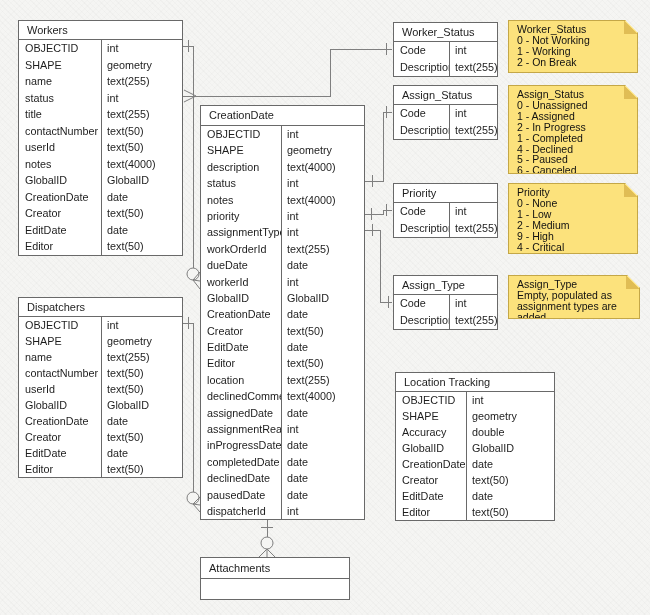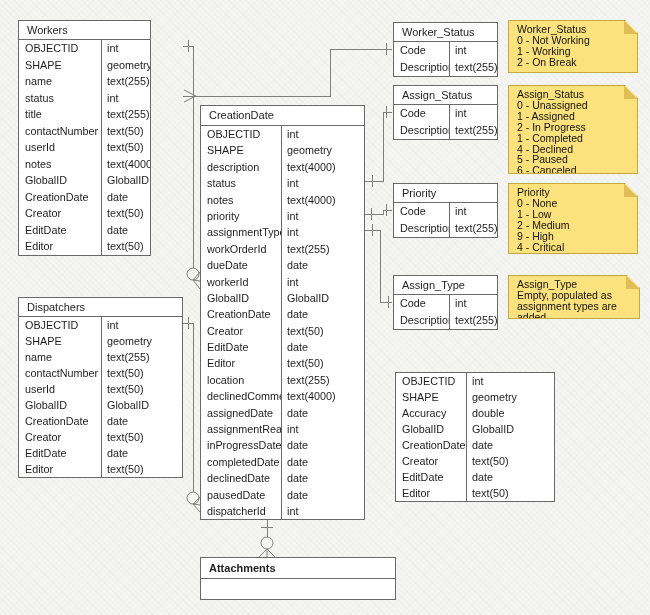--- a/index.html
+++ b/index.html
@@ -111,21 +111,21 @@
     </g>
 
     <g>
       <path d="M267,517 V537"></path>
       <path d="M261,527 H273"></path>
       <circle cx="267" cy="543" r="6" fill="#f5f5f3" shape-rendering="auto"></circle>
       <path shape-rendering="auto" d="M267,549 L259,557 M267,549 L267,557 M267,549 L275,557"></path>
     </g>
   </svg>
 
-  <div class="ertable" style="left: 18px; top: 20px; width: 133px;">
+  <div class="ertable" style="left: 18px; top: 20px; width: 165px;">
     <div class="ertable-header" style="line-height: 18px; height: 18px;">Workers</div>
     <div class="ertable-rows">
         <div class="errow" style="line-height: 16.5px; height: 16.5px;">
           <span class="fname" style="width: 82px;">OBJECTID</span>
           <span class="ftype">int</span>
         </div>
         <div class="errow" style="line-height: 16.5px; height: 16.5px;">
           <span class="fname" style="width: 82px;">SHAPE</span>
           <span class="ftype">geometry</span>
         </div>
@@ -374,20 +374,21 @@
           <span class="ftype">int</span>
         </div>
         <div class="errow" style="line-height: 17px; height: 17px;">
           <span class="fname" style="width: 55px;">Description</span>
           <span class="ftype">text(255)</span>
         </div>
       </div>
   </div>
 
   <div class="ertable" style="left: 395px; top: 372px; width: 160px;">
+    <div class="ertable-header" style="line-height: 18px; height: 18px;">Location Tracking</div>
     <div class="ertable-rows">
         <div class="errow" style="line-height: 16px; height: 16px;">
           <span class="fname" style="width: 70px;">OBJECTID</span>
           <span class="ftype">int</span>
         </div>
         <div class="errow" style="line-height: 16px; height: 16px;">
           <span class="fname" style="width: 70px;">SHAPE</span>
           <span class="ftype">geometry</span>
         </div>
         <div class="errow" style="line-height: 16px; height: 16px;">
@@ -410,21 +411,21 @@
           <span class="fname" style="width: 70px;">EditDate</span>
           <span class="ftype">date</span>
         </div>
         <div class="errow" style="line-height: 16px; height: 16px;">
           <span class="fname" style="width: 70px;">Editor</span>
           <span class="ftype">text(50)</span>
         </div>
       </div>
   </div>
 
-  <div class="ertable" style="left: 200px; top: 557px; width: 196px; font-weight: bold;">
+  <div class="ertable" style="left: 200px; top: 557px; width: 150px;">
     <div class="ertable-header" style="line-height: 20px; height: 20px;">Attachments</div>
     <div class="ertable-rows">
         <div class="errow" style="height: 20px;"></div>
       </div>
   </div>
 
   <div class="note" style="left: 508px; top: 20px; width: 130px; height: 53px;">
     <div class="note-fold"></div>
     <div class="note-line">Worker_Status</div>
     <div class="note-lines">

